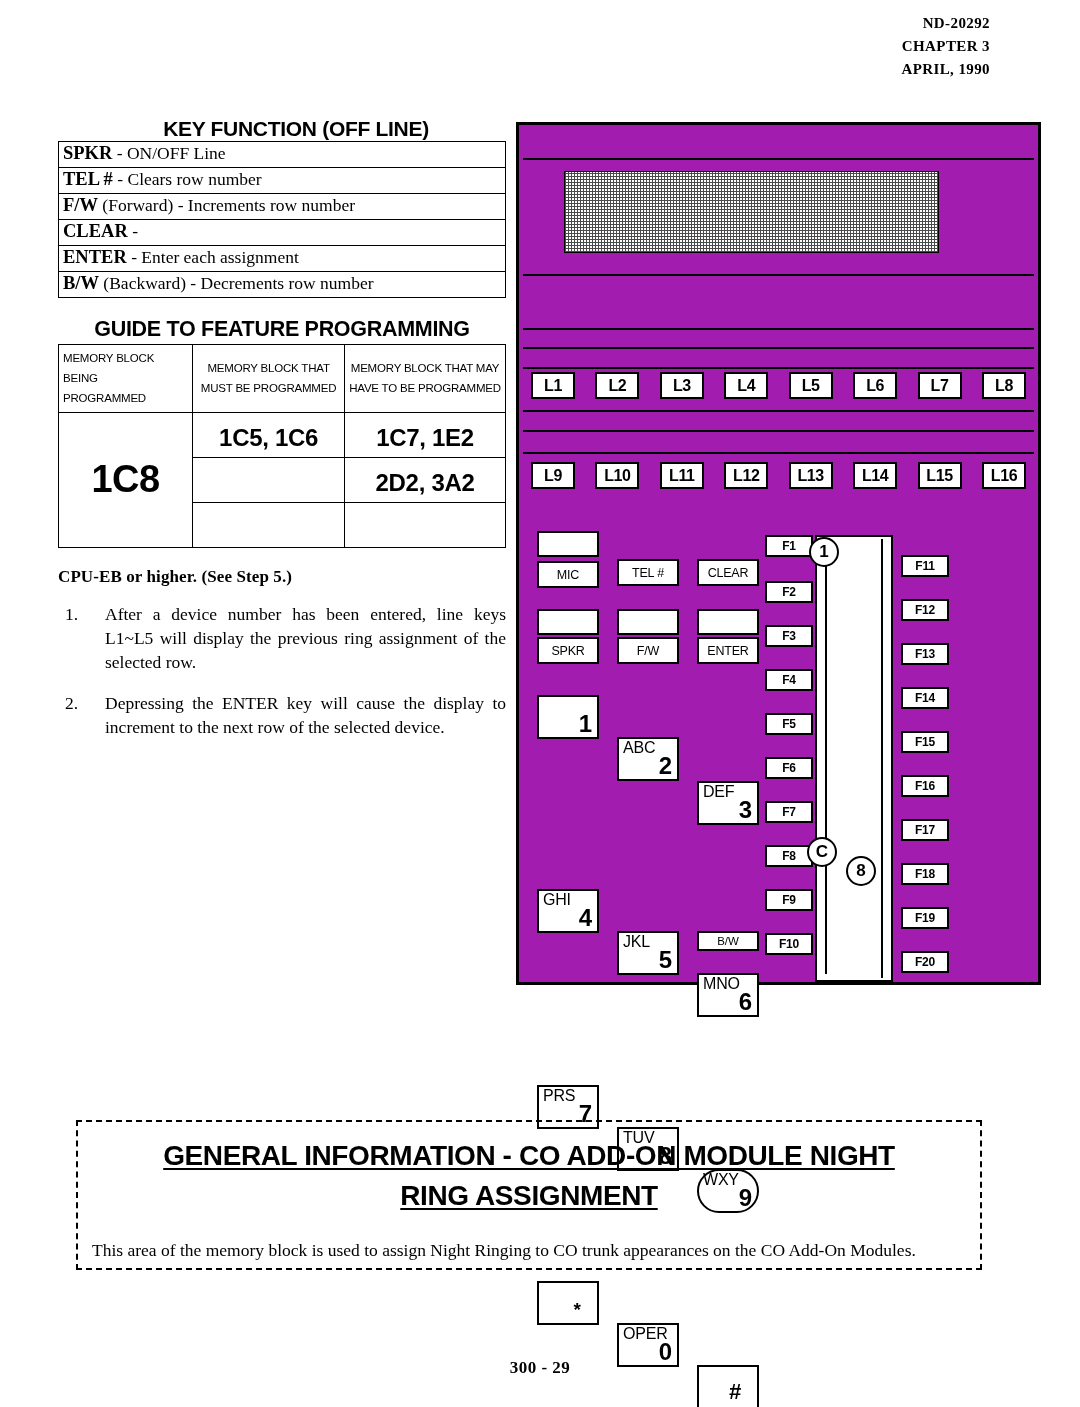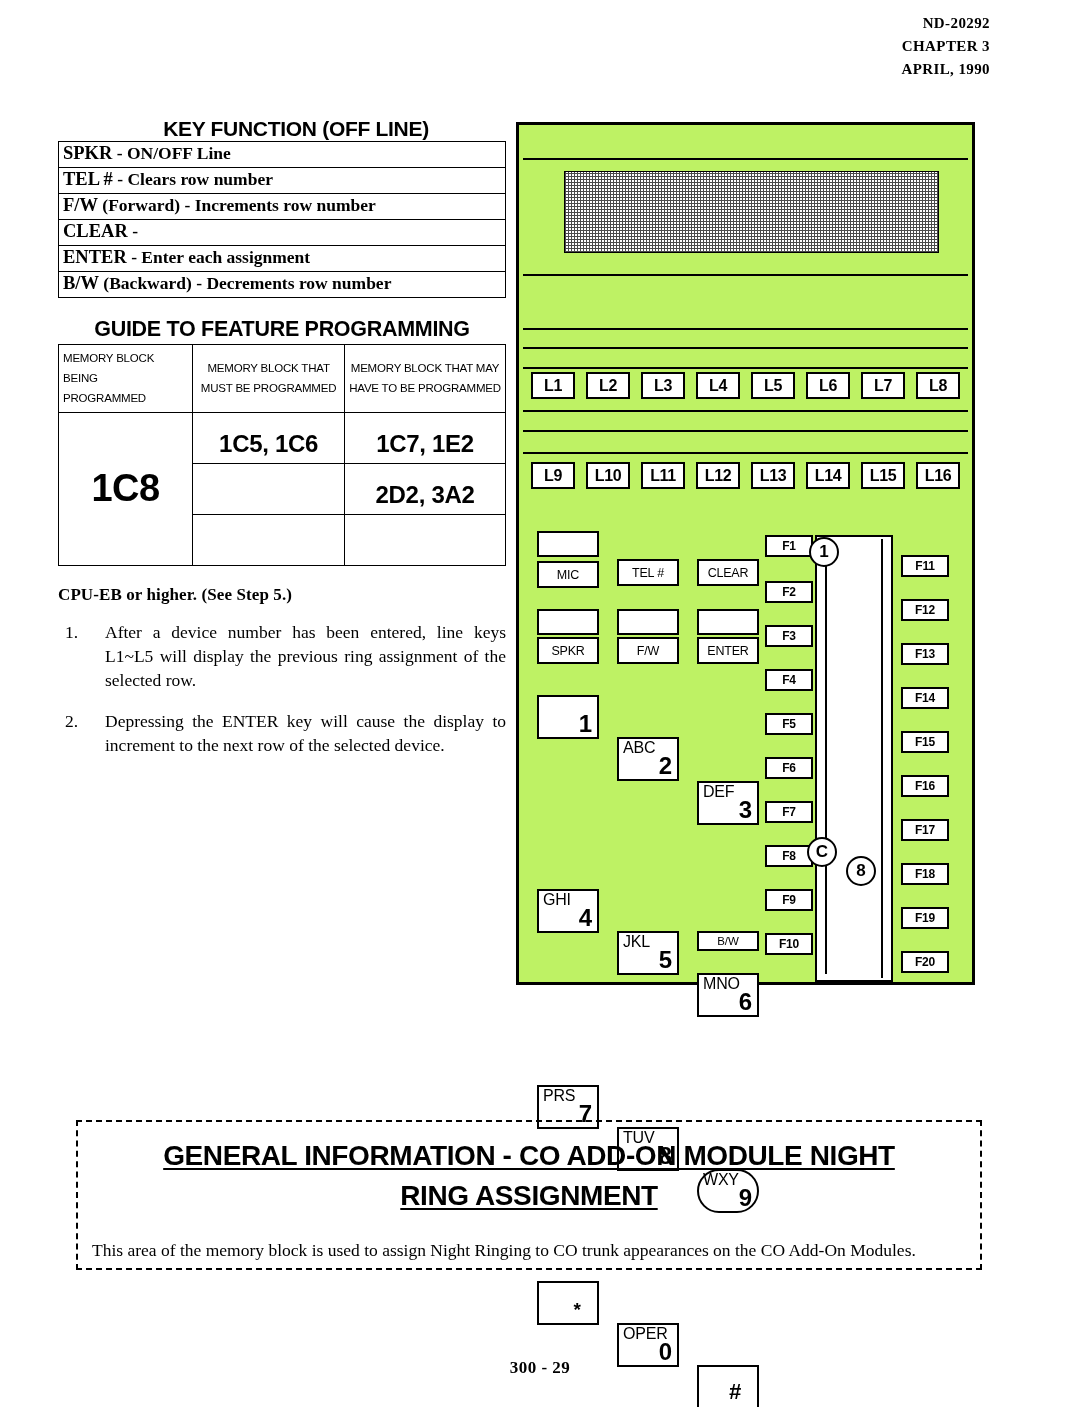--- a/index.html
+++ b/index.html
@@ -67,21 +67,21 @@
     height: 21px;
     font-size: 17.5px;
     line-height: 1.12;
     white-space: nowrap;
   }
   .kf-key {
     font-weight: bold;
     font-size: 18.5px;
   }
   .kf-desc {
-    font-weight: bold;
+    font-weight: normal;
   }
 
   
   #guide-title {
     margin-top: 20px;
     margin-bottom: 2px;
     font-size: 21.5px;
   }
   #guide-table {
     border: 1.8px solid #000;
@@ -109,21 +109,21 @@
     letter-spacing: -0.5px;
     border-radius: 27px;
   }
   .guide-cell {
     text-align: center;
     font-family: "Liberation Sans", sans-serif;
     font-weight: bold;
     font-size: 24px;
     letter-spacing: -0.3px;
     height: 31px;
-    padding: 16px 2px 3px 2px;
+    padding: 10px 2px 3px 2px;
   }
   .guide-cell.blank { height: 31px; }
 
   
   #cpu-line {
     margin-top: 19px;
     font-family: "Liberation Serif", serif;
     font-weight: bold;
     font-size: 17px;
     letter-spacing: 0.1px;
@@ -153,25 +153,25 @@
     position: absolute;
     left: 7px;
     top: 0;
   }
 
   
   #phone-frame {
     position: absolute;
     left: 516px;
     top: 122px;
-    width: 459px;
+    width: 525px;
     height: 863px;
     border: 3px solid #000;
     box-sizing: border-box;
-    background: #bef264;
+    background: #a21caf;
   }
   .band {
     position: absolute;
     left: 4px;
     right: 4px;
     border-top: 2.2px solid #000;
   }
 
   #display-region {
     position: absolute;

